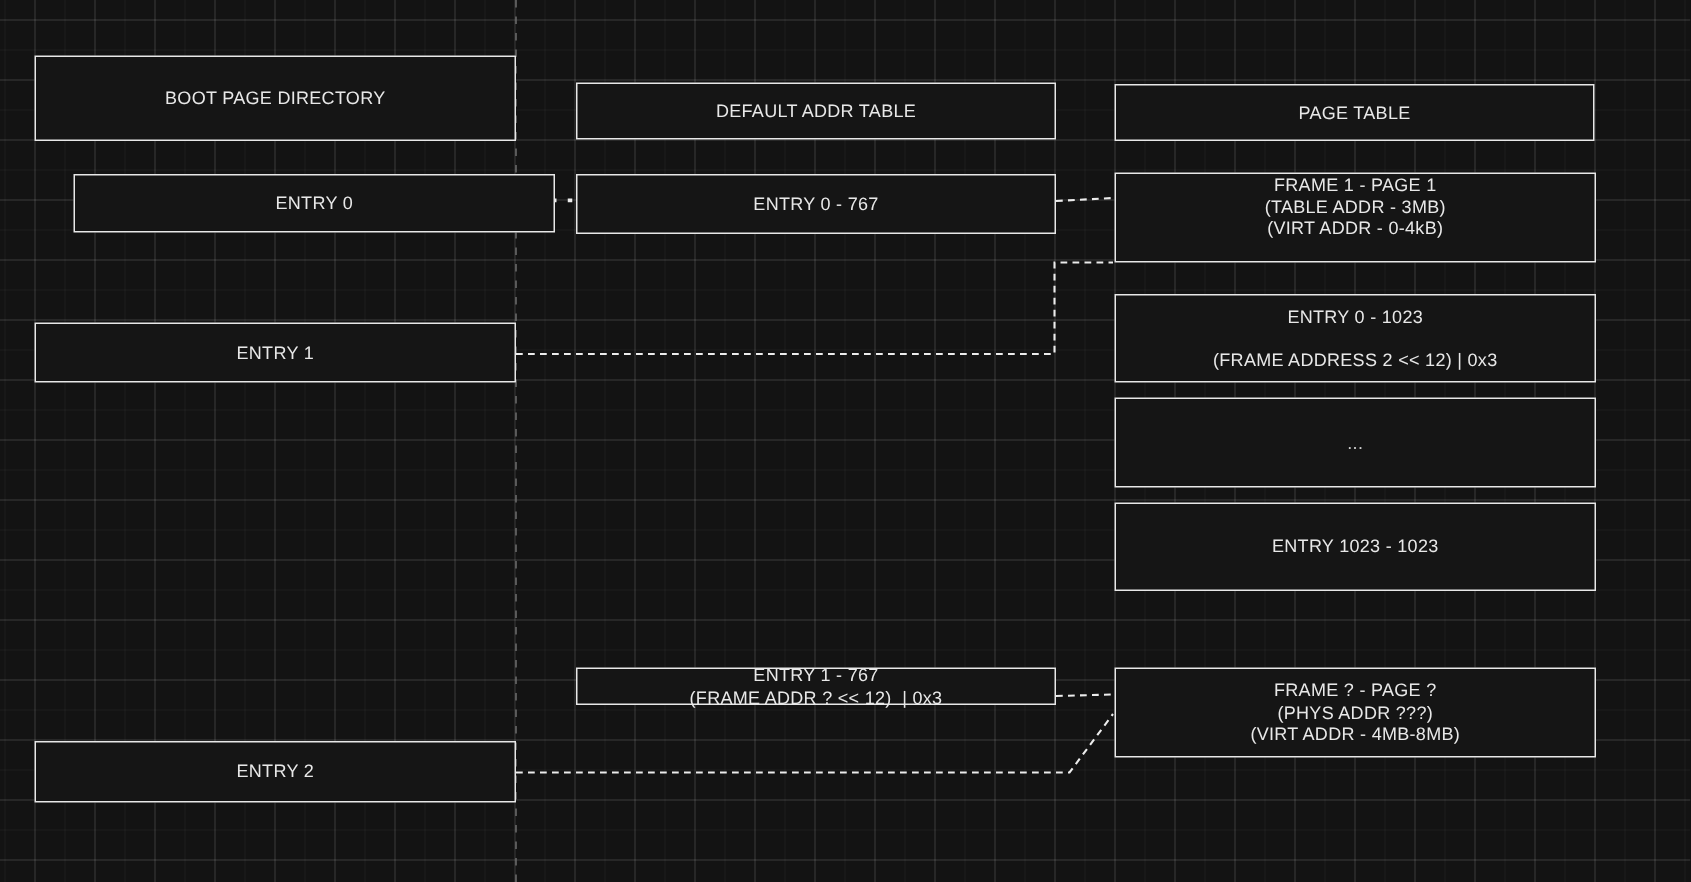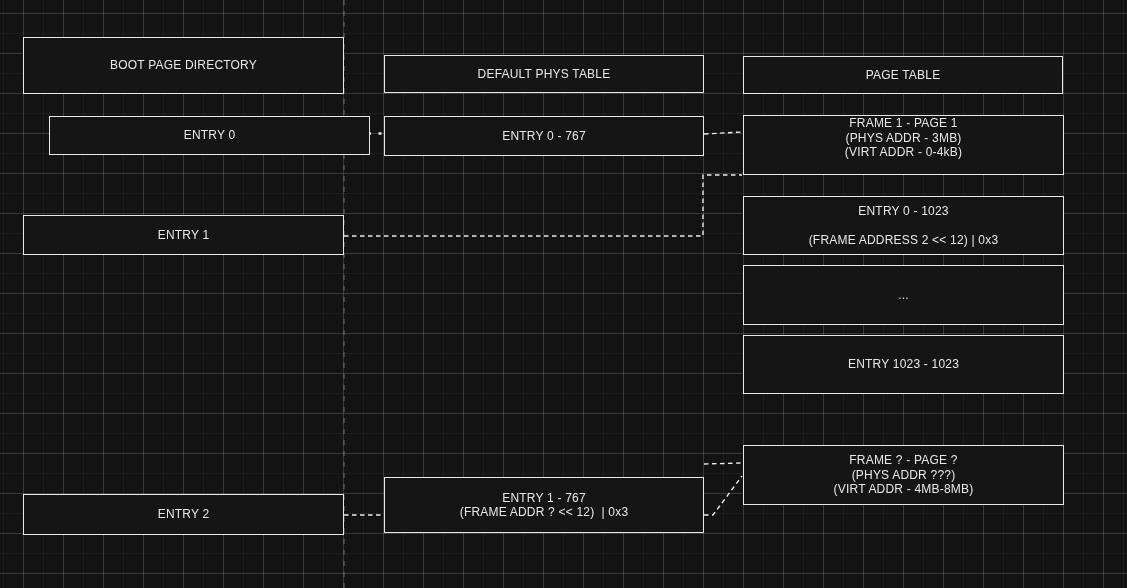--- a/index.html
+++ b/index.html
@@ -85,39 +85,39 @@
 
   <div class="box" style="left:23px; top:215px; width:321px; height:40px;">
     <div class="box-line">ENTRY 1</div>
   </div>
 
   <div class="box" style="left:23px; top:494px; width:321px; height:41px;">
     <div class="box-line">ENTRY 2</div>
   </div>
 
   <div class="box" style="left:384px; top:55px; width:320px; height:38px;">
-    <div class="box-line">DEFAULT PHYS TABLE</div>
+    <div class="box-line">DEFAULT ADDR TABLE</div>
   </div>
 
   <div class="box" style="left:384px; top:116px; width:320px; height:40px;">
     <div class="box-line">ENTRY 0 - 767</div>
   </div>
 
-  <div class="box" style="left:384px; top:445px; width:320px; height:56px;margin-top:32px;">
+  <div class="box" style="left:384px; top:445px; width:320px; height:25px;">
     <div class="box-line">ENTRY 1 - 767</div>
     <div class="box-line">(FRAME ADDR ? &lt;&lt; 12)  | 0x3</div>
   </div>
 
   <div class="box" style="left:743px; top:56px; width:320px; height:38px;">
     <div class="box-line">PAGE TABLE</div>
   </div>
 
   <div class="box" style="left:743px; top:115px; width:321px; height:60px; padding-bottom:14px;">
     <div class="box-line">FRAME 1 - PAGE 1</div>
-    <div class="box-line">(PHYS ADDR - 3MB)</div>
+    <div class="box-line">(TABLE ADDR - 3MB)</div>
     <div class="box-line">(VIRT ADDR - 0-4kB)</div>
   </div>
 
   <div class="box" style="left:743px; top:196px; width:321px; height:59px;">
     <div class="box-line">ENTRY 0 - 1023</div>
     <div class="line-gap"></div>
     <div class="box-line">(FRAME ADDRESS 2 &lt;&lt; 12) | 0x3</div>
   </div>
 
   <div class="box" style="left:743px; top:265px; width:321px; height:60px;">

